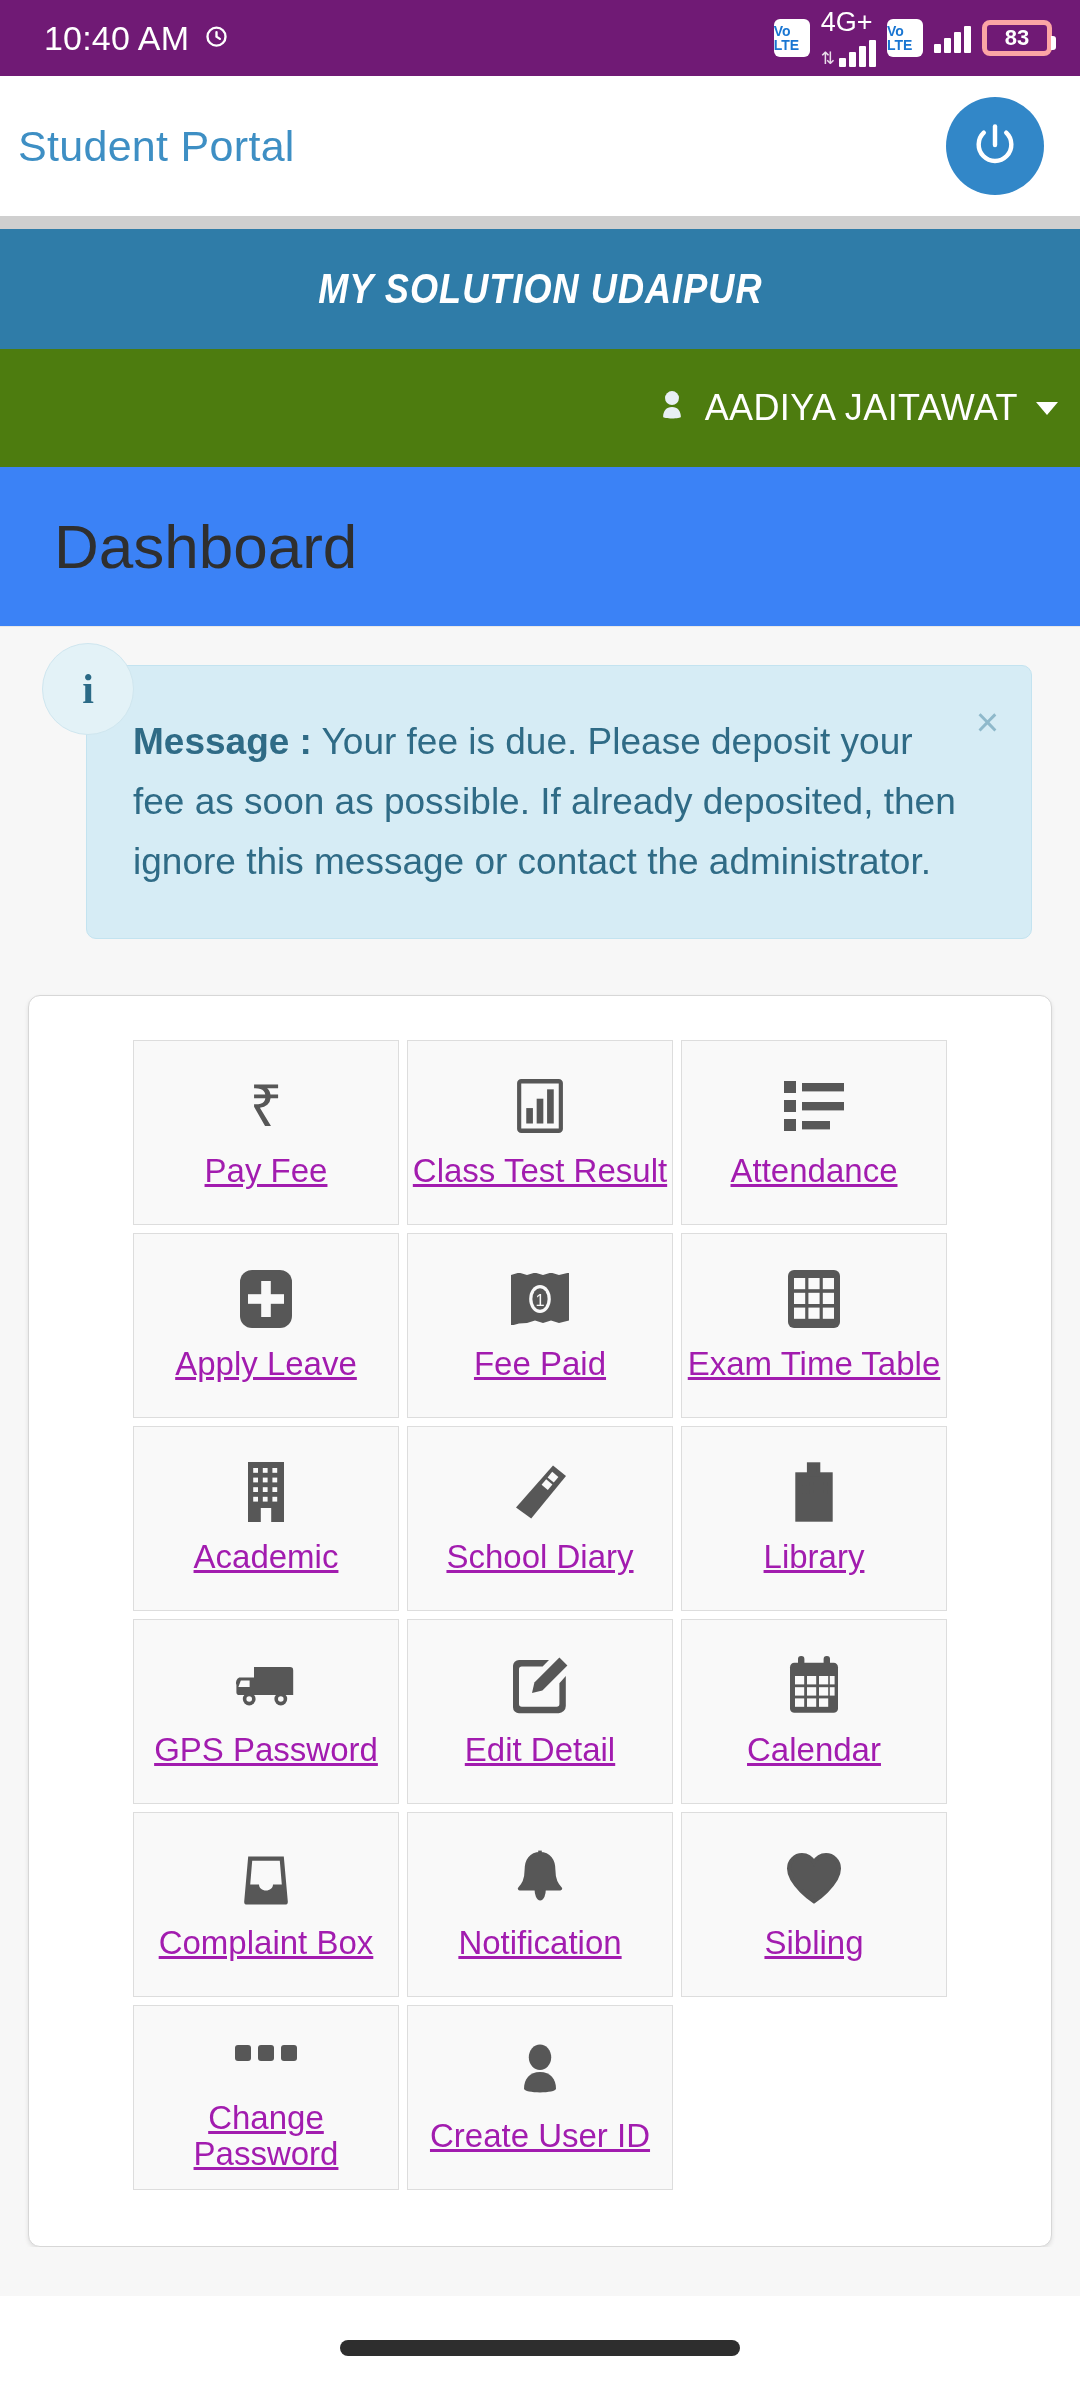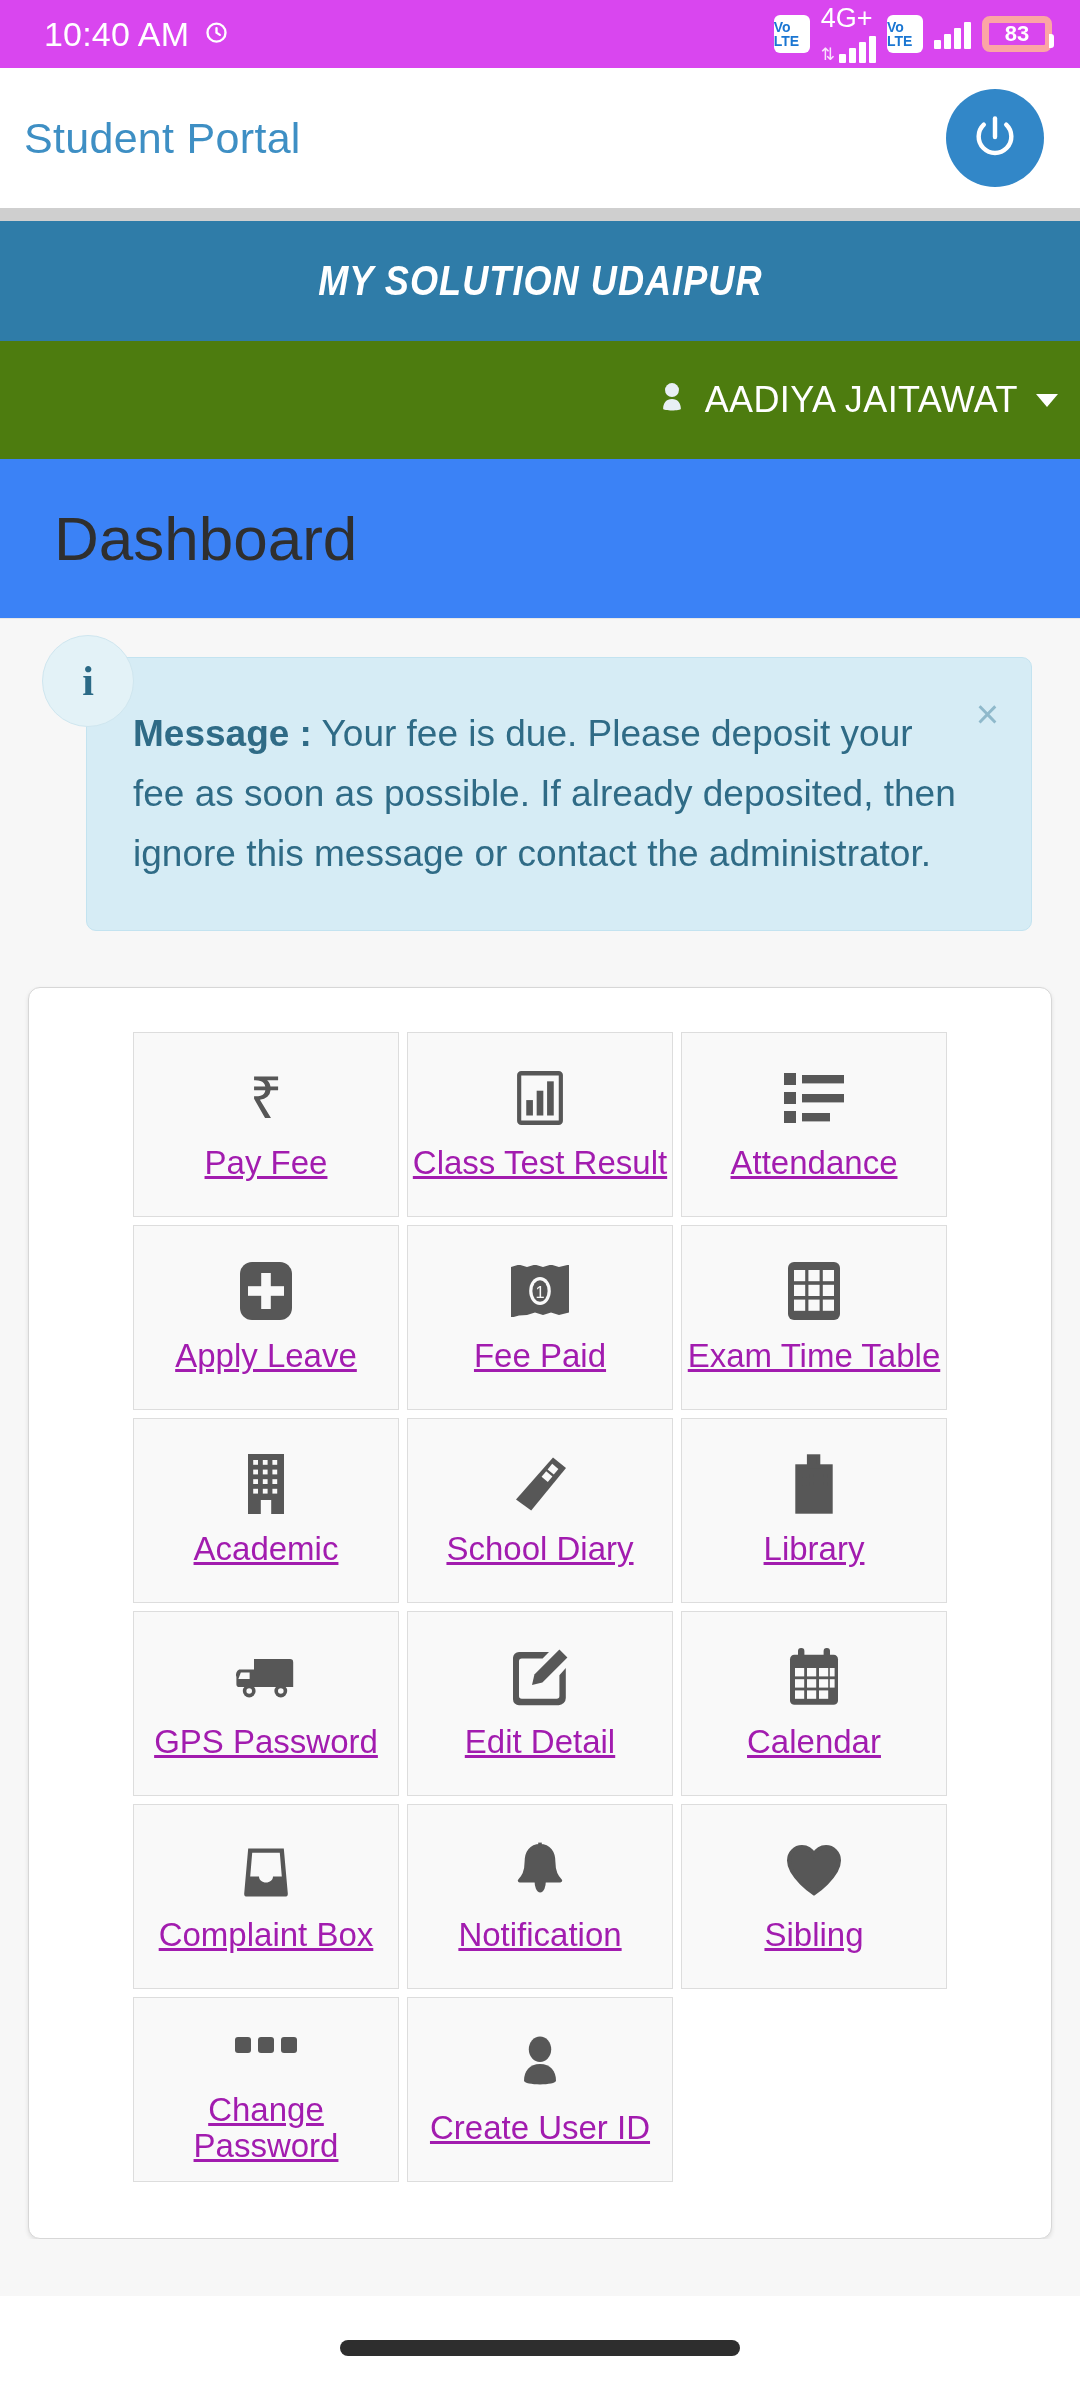--- a/index.html
+++ b/index.html
@@ -6,21 +6,21 @@
   html, body {
     width:1080px; height:2400px;
     font-family:"Liberation Sans", sans-serif;
     background:#ffffff;
     overflow:hidden;
   }
   .phone { position:relative; width:1080px; height:2400px; background:#ffffff; }
 
   
   .statusbar {
-    height:68px; background:#d946ef; color:#ffffff;
+    height:76px; background:#701a75; color:#ffffff;
     display:flex; align-items:center; justify-content:space-between;
     padding:0 28px 0 44px;
   }
   .sb-left { display:flex; align-items:center; gap:14px; }
   .sb-time { font-size:34px; letter-spacing:.2px; }
   .sb-alarm { font-size:31px; line-height:1; }
   .sb-right { display:flex; align-items:center; gap:11px; }
   .volte {
     background:#ffffff; color:#1a76d2; border-radius:6px;
     width:36px; height:38px; display:flex; flex-direction:column;
@@ -29,33 +29,33 @@
   }
   .net-label { font-size:27px; line-height:1; }
   .net-grp { display:flex; flex-direction:column; align-items:flex-start; gap:1px; }
   .net-row { display:flex; align-items:flex-end; gap:3px; }
   .bars { display:flex; align-items:flex-end; gap:3px; height:30px; }
   .bars i { display:block; width:7px; background:#ffffff; border-radius:1px; }
   .bars i:nth-child(1){height:9px;} .bars i:nth-child(2){height:15px;}
   .bars i:nth-child(3){height:21px;} .bars i:nth-child(4){height:27px;}
   .dataarrows { font-size:17px; line-height:1; opacity:.85; margin-right:1px; }
   .batt {
-    position:relative; width:70px; height:36px; border:7px solid #fca5a5;
+    position:relative; width:70px; height:36px; border:5px solid #fca5a5;
     border-radius:8px; display:flex; align-items:center; justify-content:center;
   }
   .batt::after {
     content:""; position:absolute; right:-9px; top:11px;
     width:5px; height:14px; background:#ffffff; border-radius:0 3px 3px 0;
   }
   .batt span { font-size:22px; color:#ffffff; font-weight:bold; }
 
   
   .appbar {
     height:140px; background:#ffffff; display:flex; align-items:center;
-    justify-content:space-between; padding:0 36px 0 24px;
+    justify-content:space-between; padding:0 36px 0 18px;
   }
   .app-title { font-size:43px; color:#3e8fc4; font-weight:400; letter-spacing:.3px; }
   .power-btn {
     width:98px; height:98px; border-radius:50%; background:#3287c8;
     display:flex; align-items:center; justify-content:center;
   }
   .divider-grey { height:13px; background:#cfcfcf; }
 
   
   .school-band {

